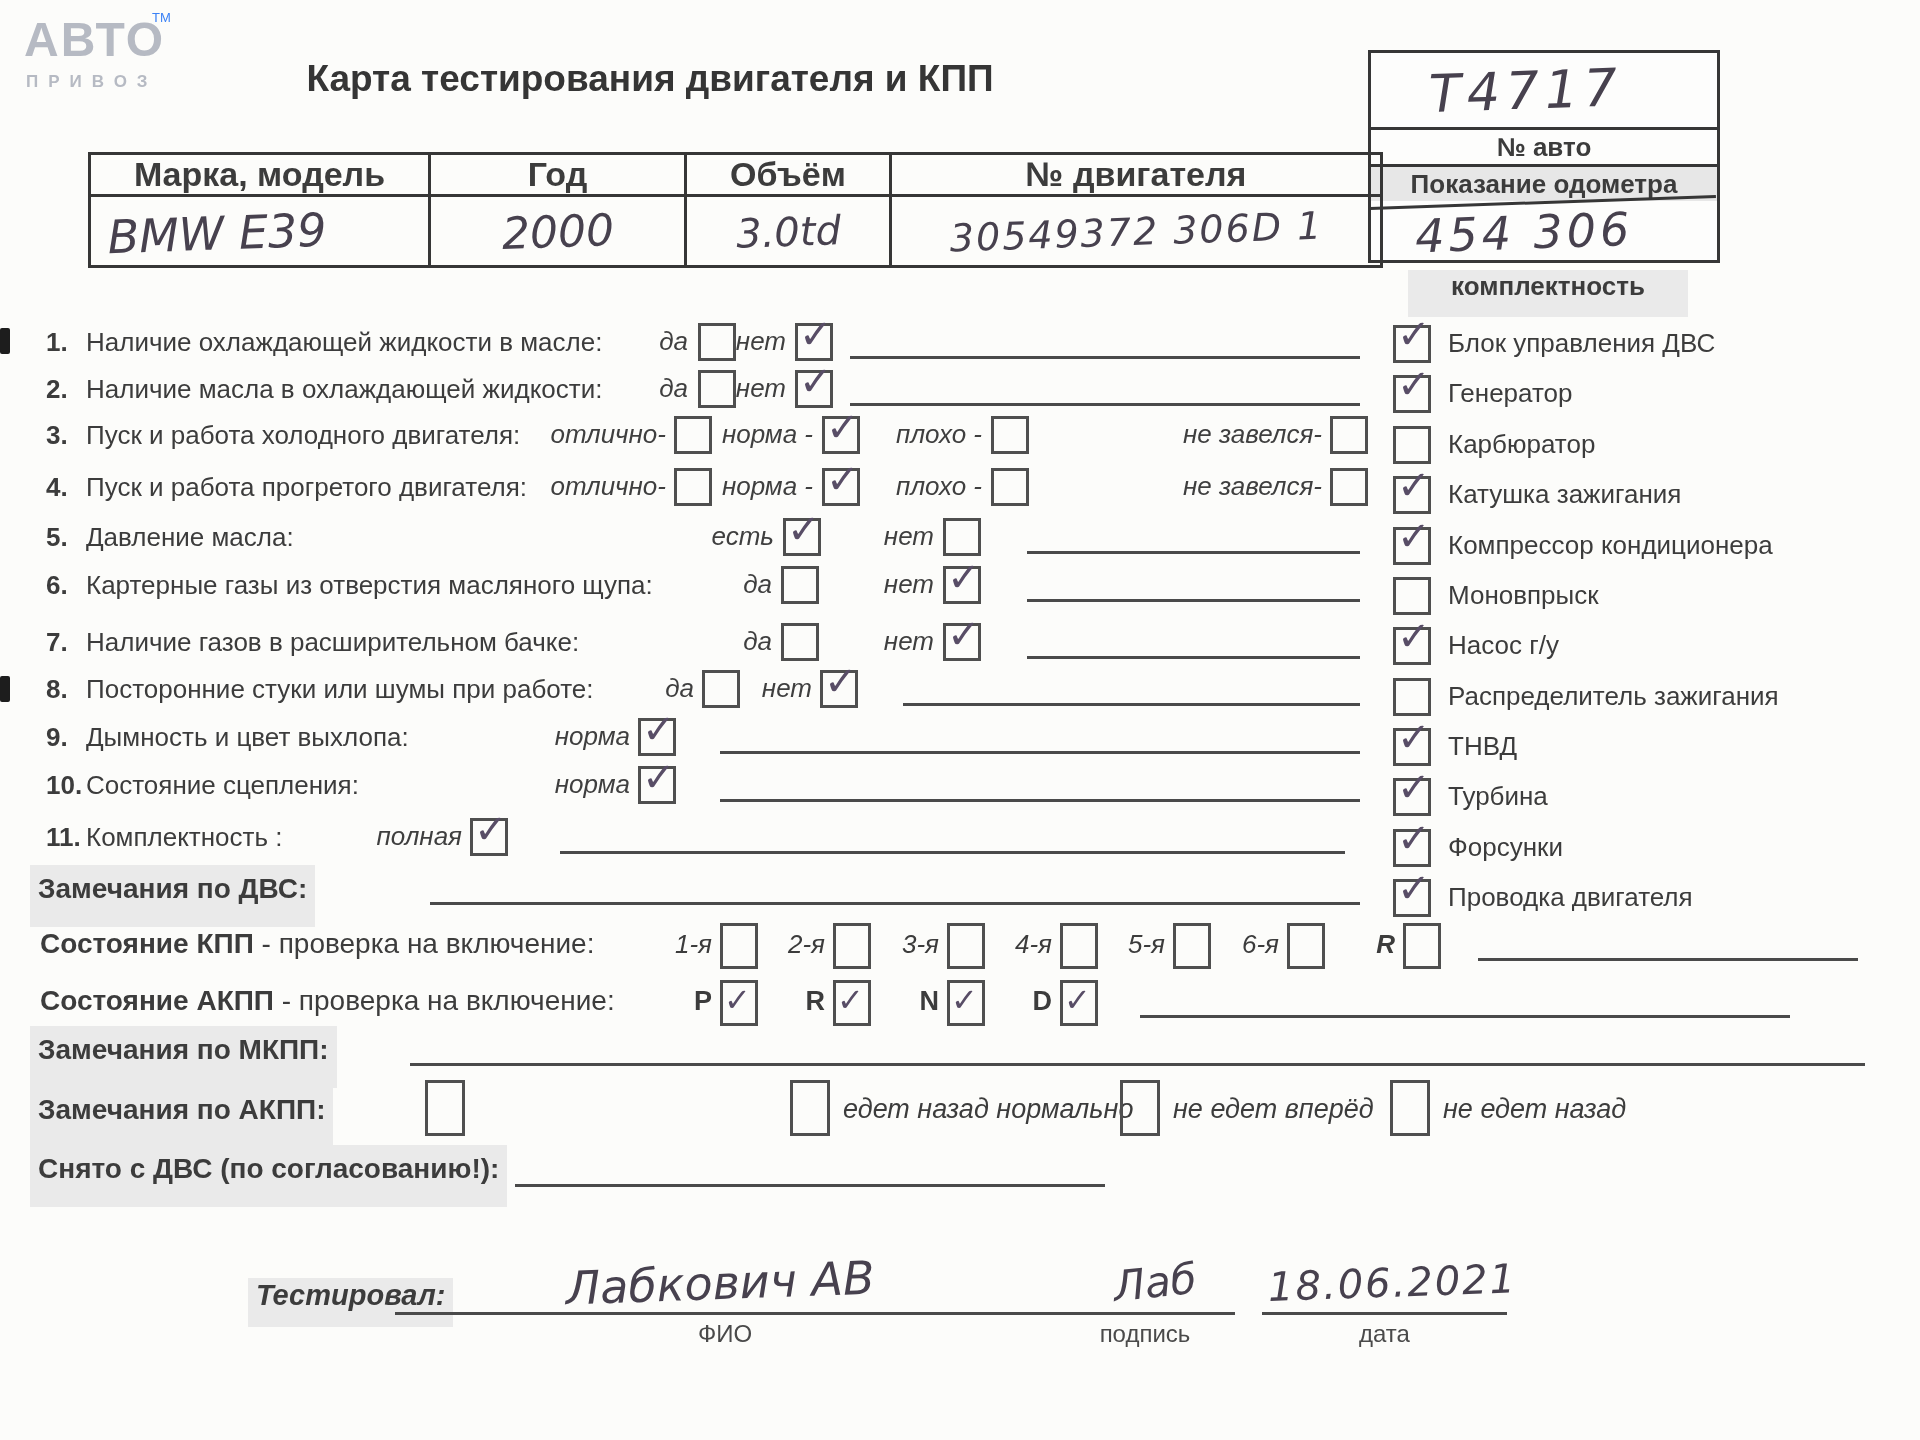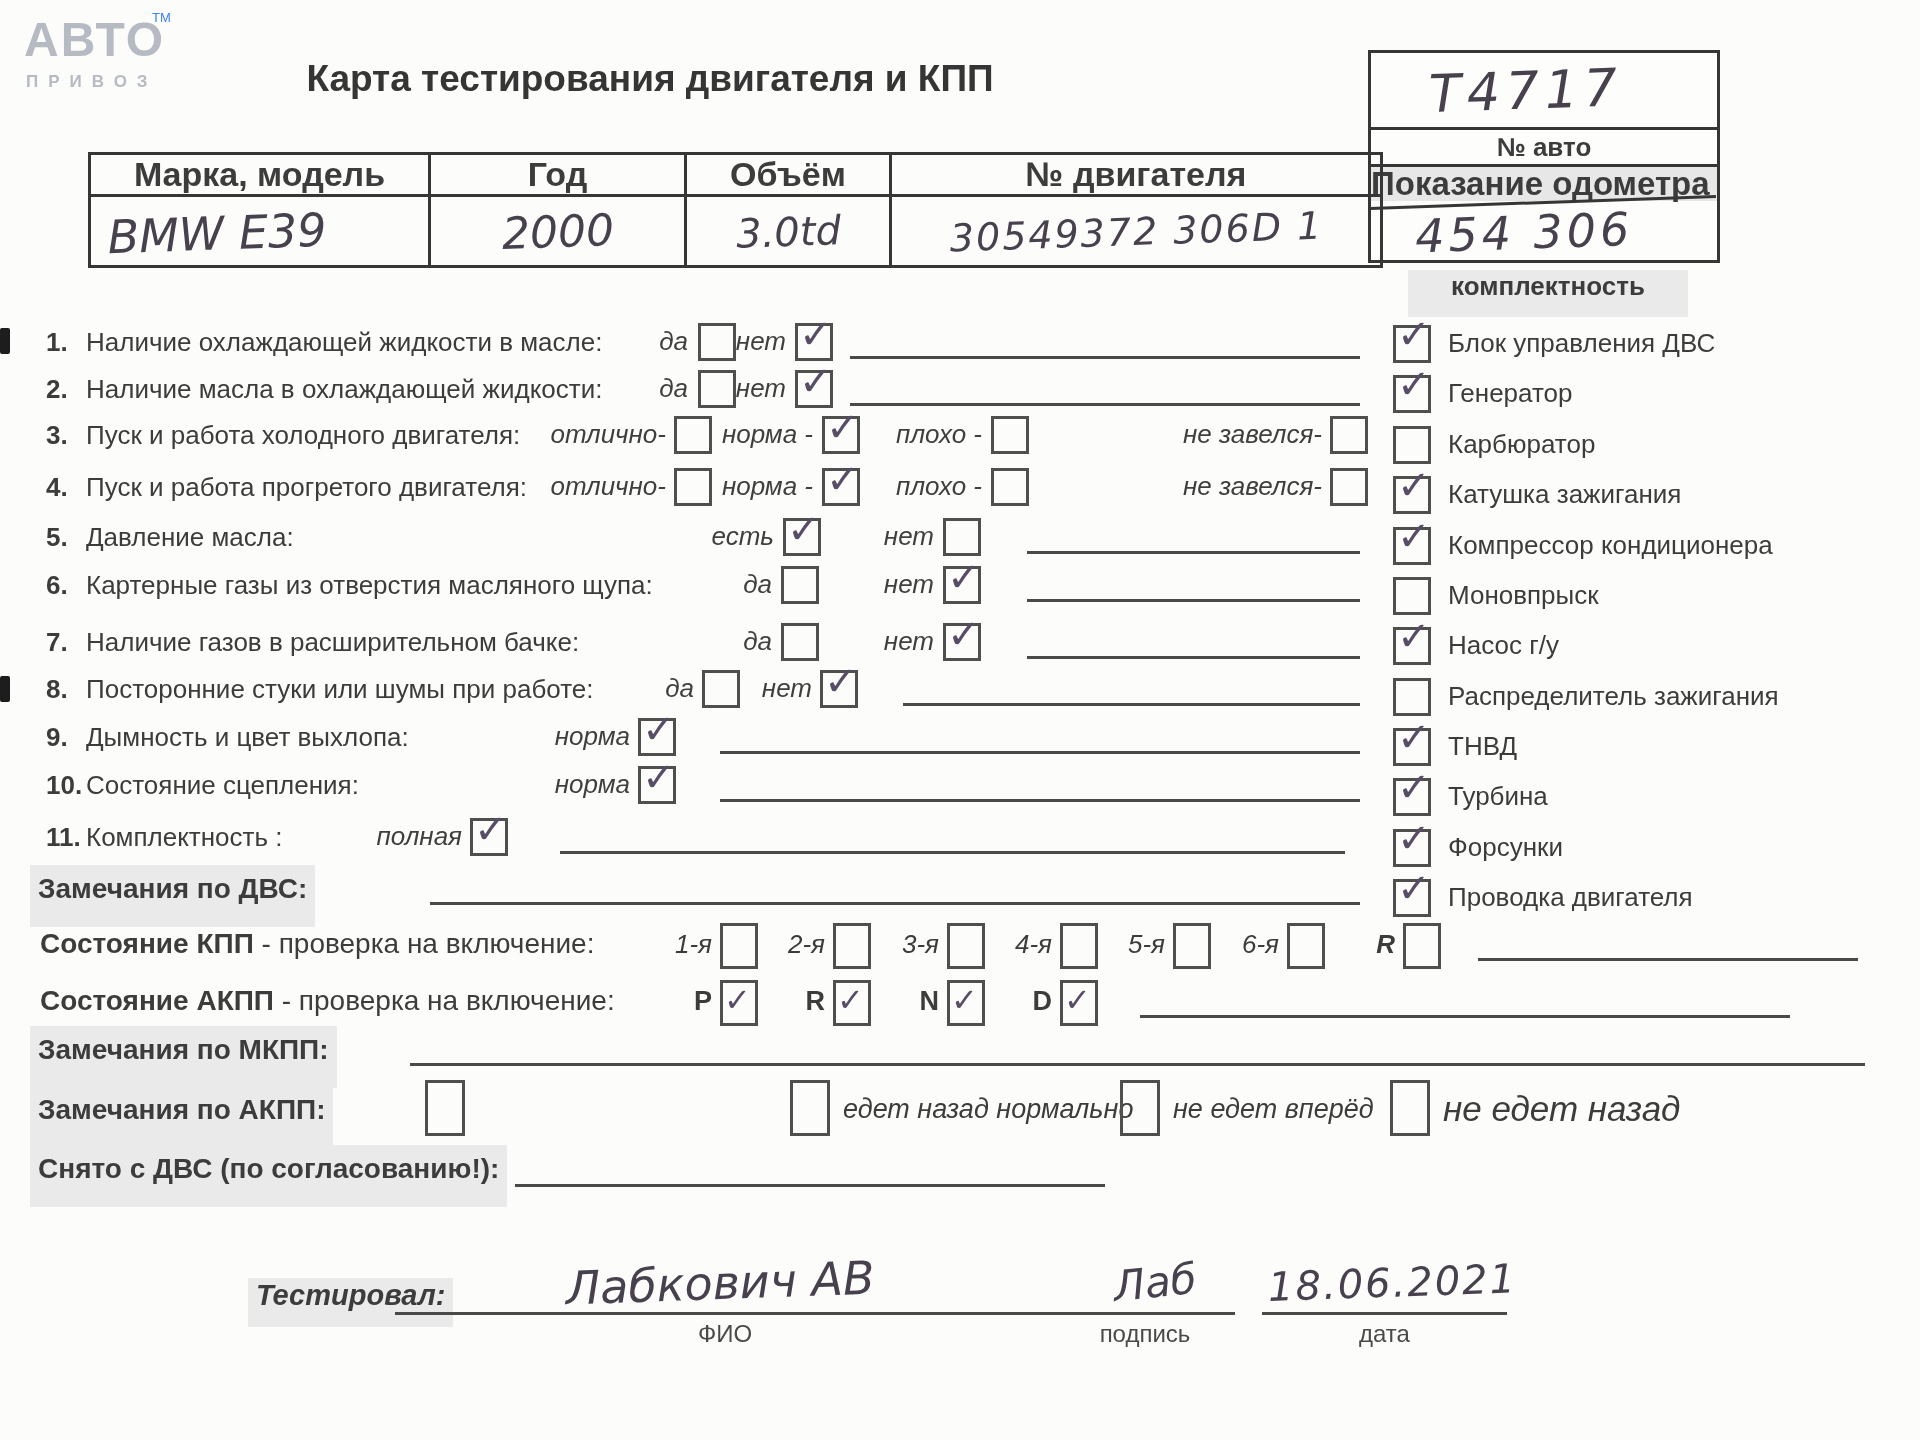--- a/index.html
+++ b/index.html
@@ -53,21 +53,21 @@
     <div class="abs b" style="left:0;top:2px;font-size:48px;letter-spacing:2px;color:#b6bac3;">АВТО</div>
     <div class="abs" style="left:128px;top:0;font-size:13px;color:#3b82f6;">ТМ</div>
     <div class="abs b" style="left:2px;top:62px;font-size:17px;letter-spacing:10px;color:#b6bac3;">ПРИВОЗ</div>
   </div>
 
   <div class="abs b" style="left:270px;top:58px;width:760px;text-align:center;font-size:37px;color:#353535;">Карта тестирования двигателя и КПП</div>
 
   <div class="vbox">
     <div class="vrow hw" style="height:74px;font-size:52px;line-height:74px;padding-left:58px;letter-spacing:6px;">T4717</div>
     <div class="vrow b" style="height:34px;font-size:26px;line-height:34px;text-align:center;">№ авто</div>
-    <div class="vrow b" style="height:34px;font-size:33px;line-height:34px;background:#e7e7e7;">Показание одометра</div>
+    <div class="vrow b" style="height:34px;font-size:26px;line-height:34px;text-align:center;background:#e7e7e7;">Показание одометра</div>
     <div class="vrow hw" style="height:56px;font-size:46px;line-height:56px;padding-left:44px;letter-spacing:4px;">454 306</div>
   </div>
 
   <table class="veh">
     <tbody>
         <tr>
       <th style="width:337px;">Марка, модель</th>
       <th style="width:253px;">Год</th>
       <th style="width:202px;">Объём</th>
       <th style="width:488px;">№ двигателя</th>
@@ -385,21 +385,21 @@
         <span class="mark sm"></span>
       </span>
     <span class="abs it" style="left:843px;top:6px;font-size:27px;">едет назад нормально</span>
     <span class="cb-xtall" style="left:1120px;top:0;">
         <span class="mark sm"></span>
       </span>
     <span class="abs it" style="left:1173px;top:6px;font-size:27px;">не едет вперёд</span>
     <span class="cb-xtall" style="left:1390px;top:0;">
         <span class="mark sm"></span>
       </span>
-    <span class="abs it" style="left:1443px;top:6px;font-size:35px;">не едет назад</span>
+    <span class="abs it" style="left:1443px;top:6px;font-size:27px;">не едет назад</span>
   </div>
 
   <div class="sect" style="top:1145px;">
     <span class="abs b shaded-label" style="left:30px;top:0;">Снято с ДВС (по согласованию!):</span>
     <span class="wline" style="left:515px;width:590px;top:39px;"></span>
   </div>
 
   <div class="abs b it shaded-label" style="left:248px;top:1278px;font-size:29px;">Тестировал:</div>
 
   <div class="abs hw" style="left:440px;top:1256px;width:560px;text-align:center;font-size:46px;">Лабкович АВ</div>

